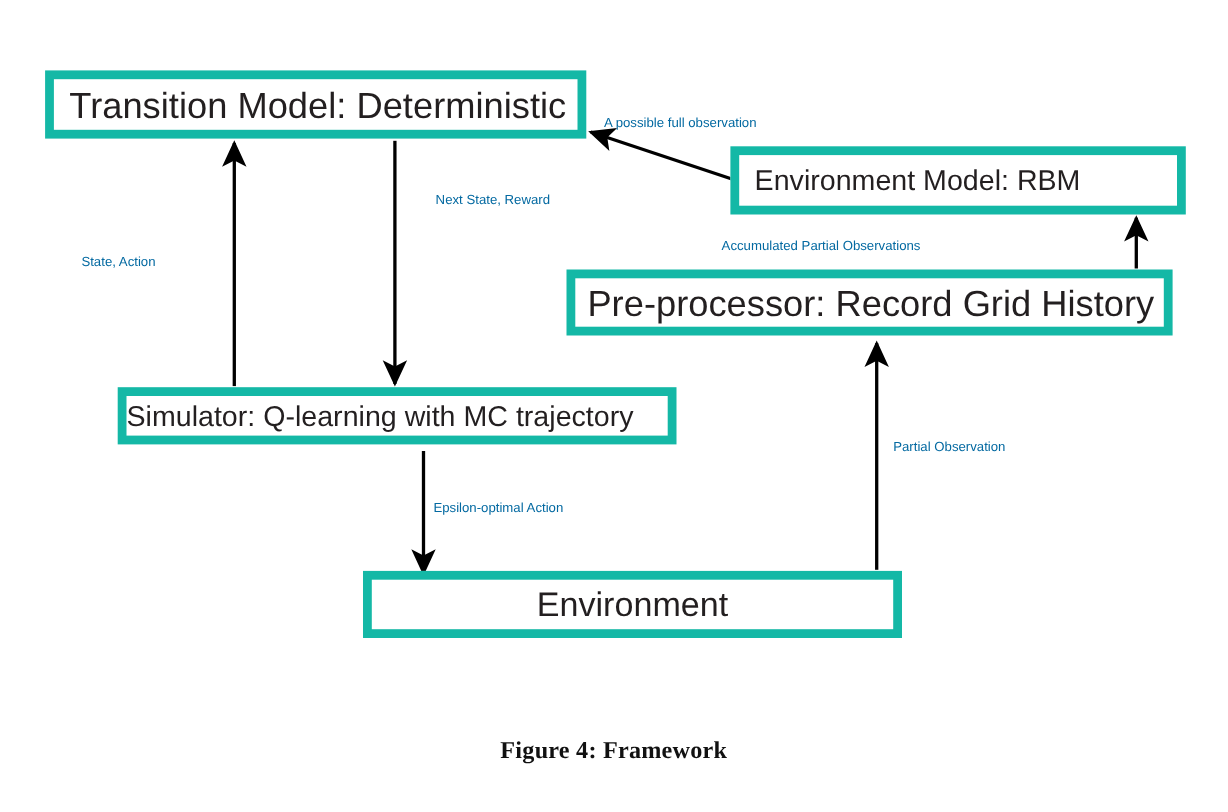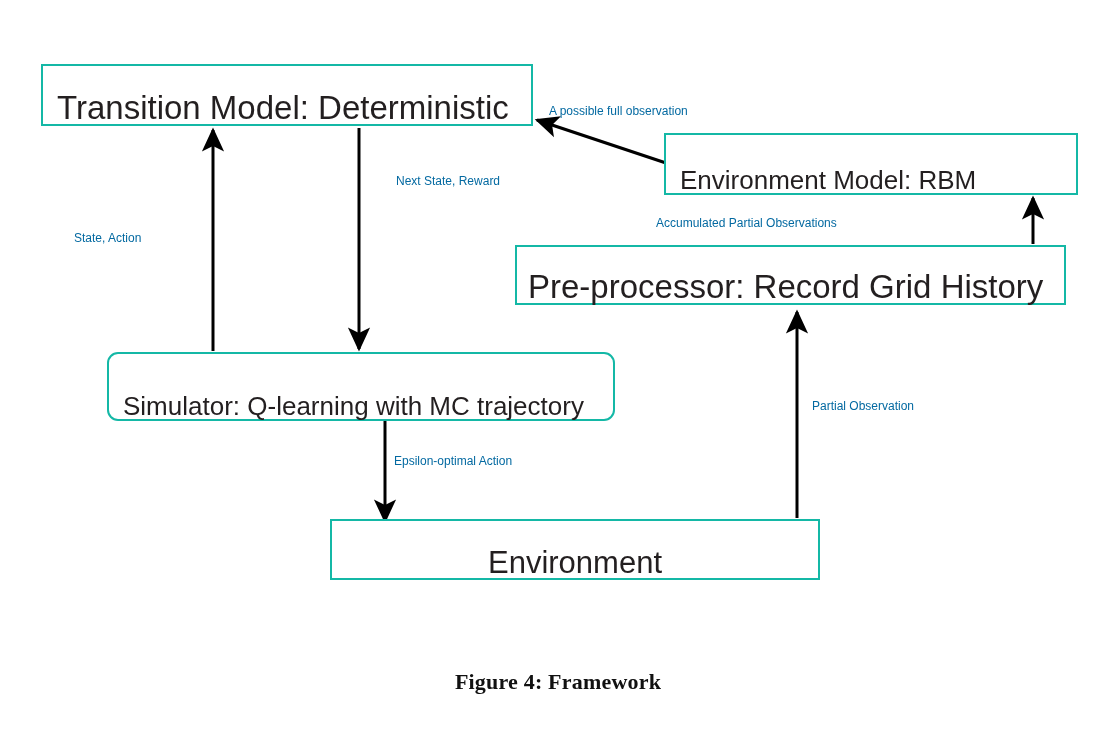--- a/index.html
+++ b/index.html
@@ -15,24 +15,24 @@
     overflow: hidden;
   }
   #figure {
     position: relative;
     width: 1116px;
     height: 738px;
   }
   .node {
     position: absolute;
     box-sizing: border-box;
-    border: 2px solid #14b8a6;
+    border: 8px solid #14b8a6;
     background: #ffffff;
     display: flex;
-    align-items: flex-end;
+    align-items: center;
     justify-content: center;
     color: #231f20;
     white-space: nowrap;
     line-height: 1;
   }
   .node-label {
     display: block;
   }
   #node-transition {
     left: 41px;
@@ -58,25 +58,23 @@
     width: 551px;
     height: 60px;
     font-size: 33px;
     justify-content: flex-start;
     padding-left: 11px;
   }
   #node-simulator {
     left: 107px;
     top: 352px;
     width: 508px;
-    height: 69px;
+    height: 52px;
     font-size: 26px;
     justify-content: flex-start;
-    padding-left: 14px;
-    border-radius: 11px;
   }
   #node-environment {
     left: 330px;
     top: 519px;
     width: 490px;
     height: 61px;
     font-size: 31px;
     justify-content: center;
   }
   .edge-label {

